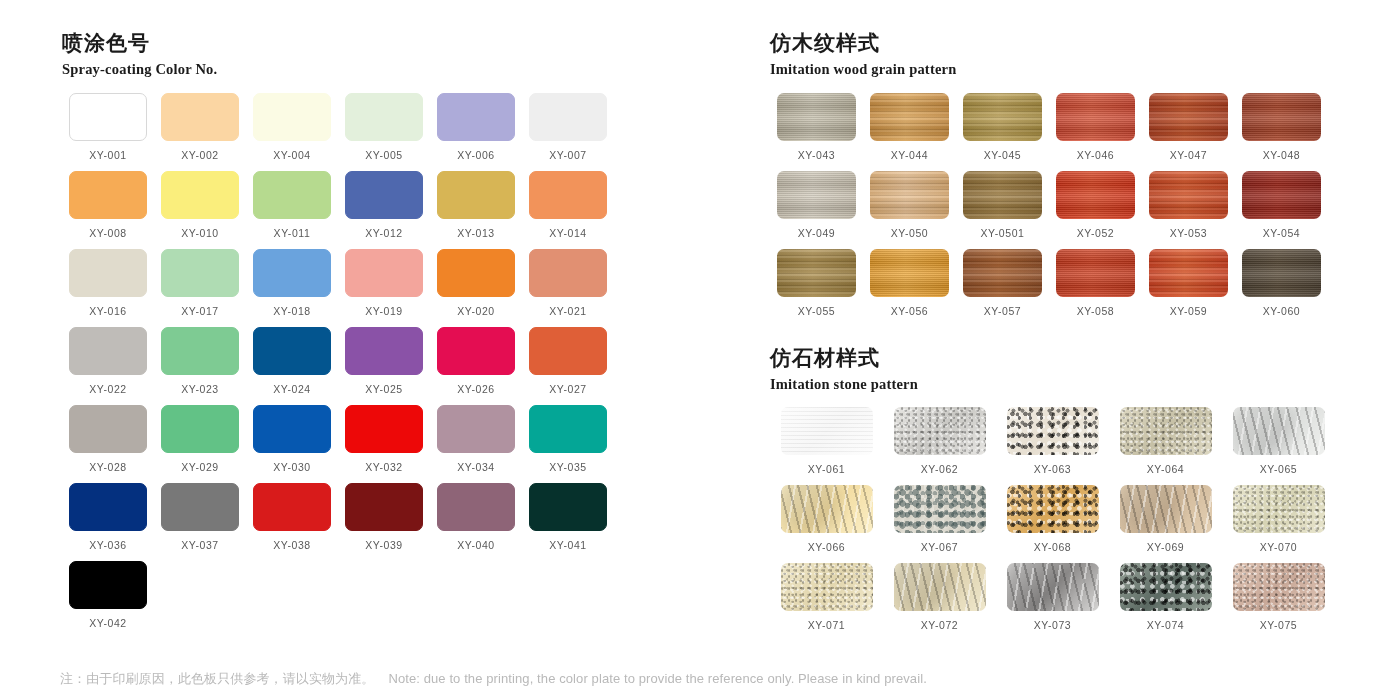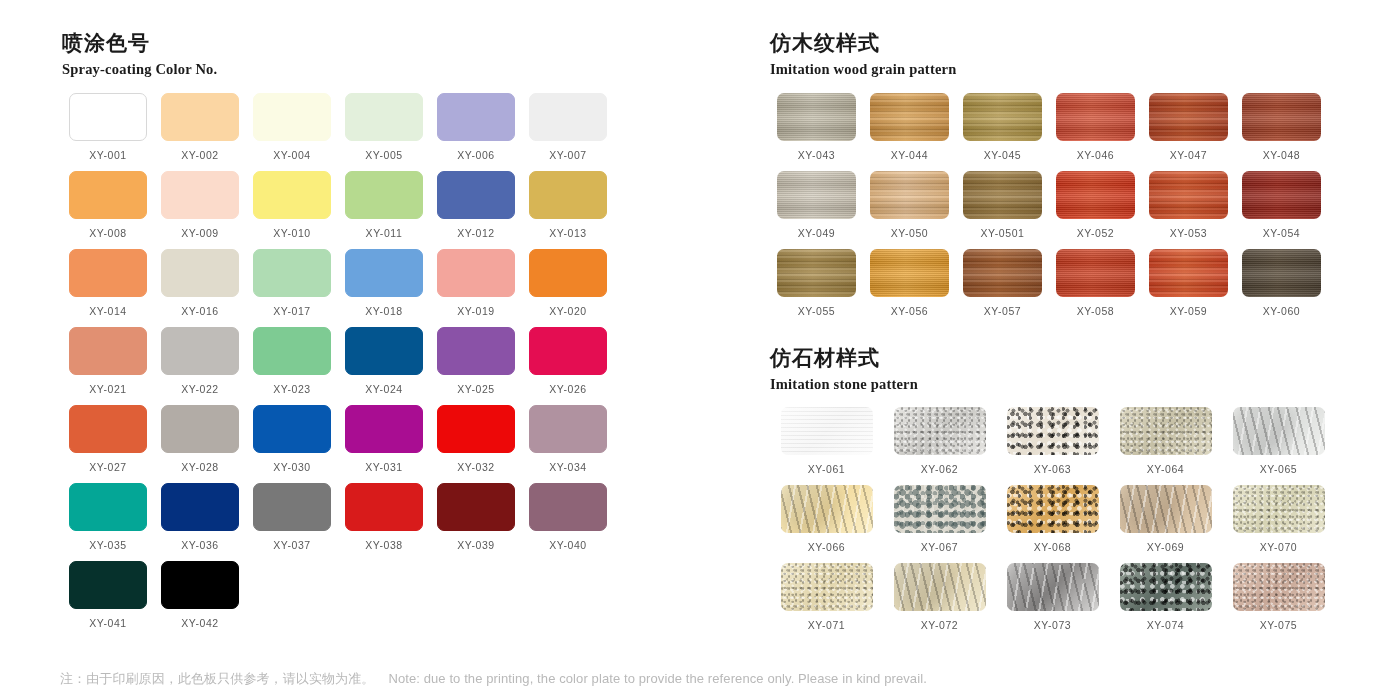--- a/index.html
+++ b/index.html
@@ -113,24 +113,20 @@
         </div>
         <div class="cell">
           <div class="chip" style="background: rgb(238, 238, 238); border: 1px solid rgb(238, 238, 238);"></div>
           <div class="label">XY-007</div>
         </div>
         <div class="cell">
           <div class="chip" style="background: rgb(246, 171, 85); border: 1px solid rgb(246, 171, 85);"></div>
           <div class="label">XY-008</div>
         </div>
         <div class="cell">
-          <div class="chip" style="background: rgb(251, 219, 203); border: 1px solid rgb(251, 219, 203);"></div>
-          <div class="label">XY-009</div>
-        </div>
-        <div class="cell">
           <div class="chip" style="background: rgb(250, 238, 124); border: 1px solid rgb(250, 238, 124);"></div>
           <div class="label">XY-010</div>
         </div>
         <div class="cell">
           <div class="chip" style="background: rgb(182, 218, 143); border: 1px solid rgb(182, 218, 143);"></div>
           <div class="label">XY-011</div>
         </div>
         <div class="cell">
           <div class="chip" style="background: rgb(79, 104, 174); border: 1px solid rgb(79, 104, 174);"></div>
           <div class="label">XY-012</div>
@@ -189,26 +185,26 @@
         </div>
         <div class="cell">
           <div class="chip" style="background: rgb(223, 95, 55); border: 1px solid rgb(223, 95, 55);"></div>
           <div class="label">XY-027</div>
         </div>
         <div class="cell">
           <div class="chip" style="background: rgb(178, 172, 166); border: 1px solid rgb(178, 172, 166);"></div>
           <div class="label">XY-028</div>
         </div>
         <div class="cell">
+          <div class="chip" style="background: rgb(98, 194, 134); border: 1px solid rgb(98, 194, 134);"></div>
+          <div class="label">XY-029</div>
+        </div>
+        <div class="cell">
           <div class="chip" style="background: rgb(6, 88, 176); border: 1px solid rgb(6, 88, 176);"></div>
           <div class="label">XY-030</div>
-        </div>
-        <div class="cell">
-          <div class="chip" style="background: rgb(169, 13, 146); border: 1px solid rgb(169, 13, 146);"></div>
-          <div class="label">XY-031</div>
         </div>
         <div class="cell">
           <div class="chip" style="background: rgb(237, 8, 8); border: 1px solid rgb(237, 8, 8);"></div>
           <div class="label">XY-032</div>
         </div>
         <div class="cell">
           <div class="chip" style="background: rgb(176, 146, 160); border: 1px solid rgb(176, 146, 160);"></div>
           <div class="label">XY-034</div>
         </div>
         <div class="cell">

